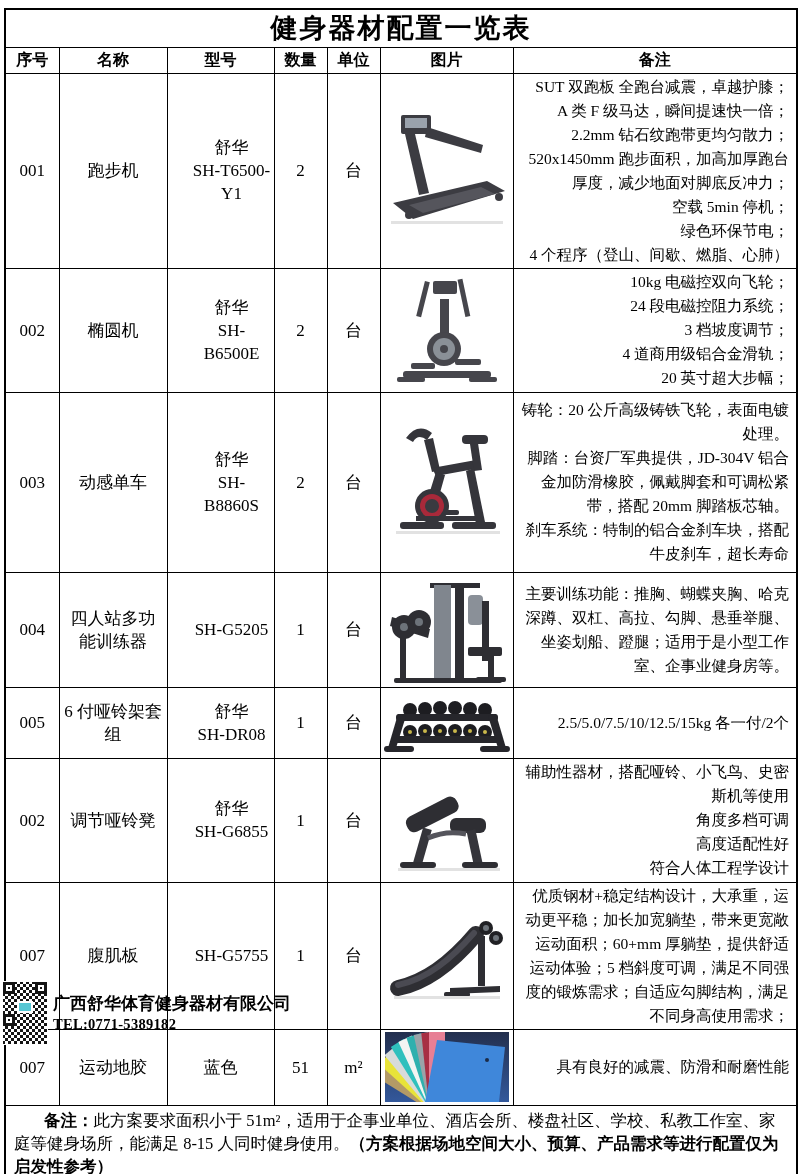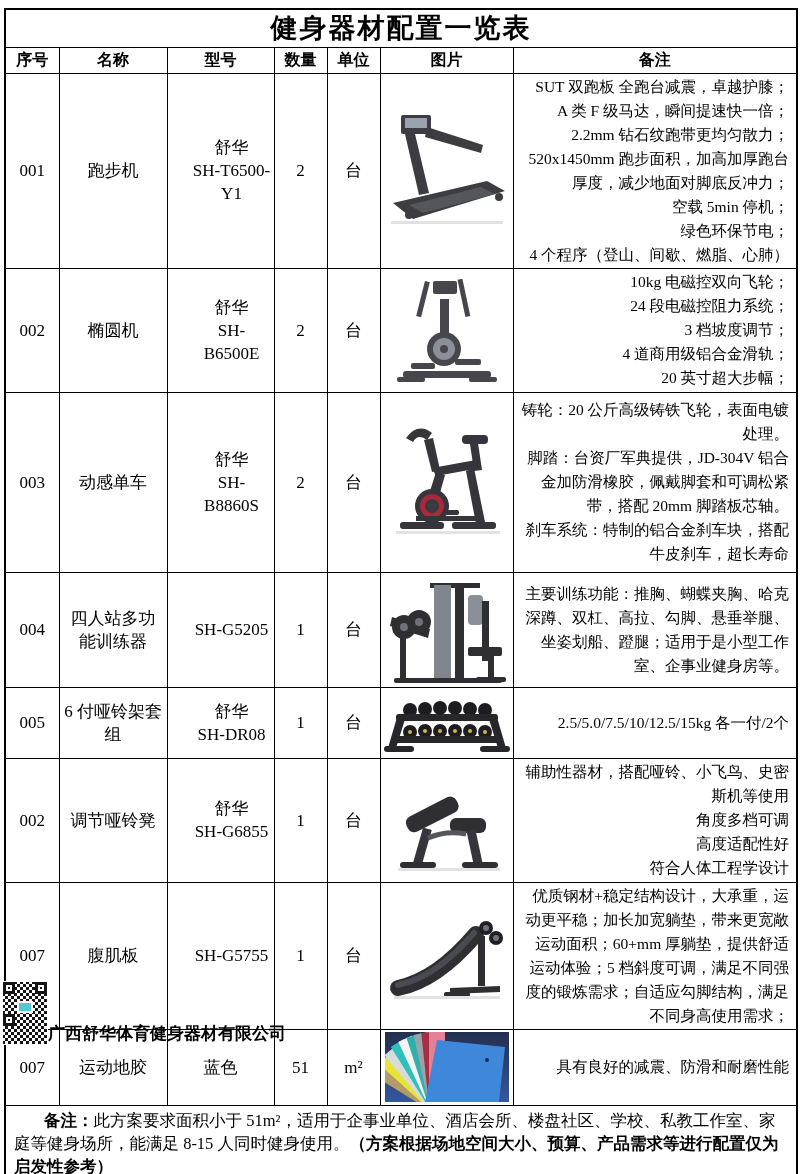--- a/index.html
+++ b/index.html
@@ -61,23 +61,24 @@
     padding: 3px 8px;
     text-indent: 30px;
     text-align: left;
   }
   .note-cell .b { font-weight: 700; font-family: "Liberation Sans", "DejaVu Sans", sans-serif; text-align: right; }
   
   .stamp {
     position: absolute;
     left: 2px; top: 981px;
     display: flex;
-    align-items: flex-end;
+    align-items: center;
+    gap: 5px;
     z-index: 5;
-    font-family: Liberation Mono, monospace;
+    font-family: Liberation Serif, serif;
   }
   .stamp-lines { padding-top: 2px; }
   .stamp-company { font-size: 17px; font-weight: 700; line-height: 20px; }
   .stamp-tel, .stamp-web { font-size: 14.5px; font-weight: 700; line-height: 20px; letter-spacing: 0.3px; }
   svg { display: block; margin: 0 auto; }
 </style>
 </head>
 <body>
 
 <table class="spec">
@@ -384,14 +385,15 @@
         <rect x="38" y="6" width="2" height="2" fill="#141414"></rect>
       <rect x="1" y="33" width="12" height="12" fill="#141414"></rect>
         <rect x="4" y="36" width="6" height="6" fill="#fff"></rect>
         <rect x="6" y="38" width="2" height="2" fill="#141414"></rect>
     </g>
     <rect x="15" y="20" width="16" height="12" fill="#ffffff"></rect>
     <rect x="17" y="22" width="12" height="8" fill="#57c7d4"></rect>
   </svg>
   <div class="stamp-lines">
     <div class="stamp-company">广西舒华体育健身器材有限公司</div>
+    <div class="stamp-tel">TEL:0771-5389182</div>
   </div>
 </div>
 
 </body></html>

